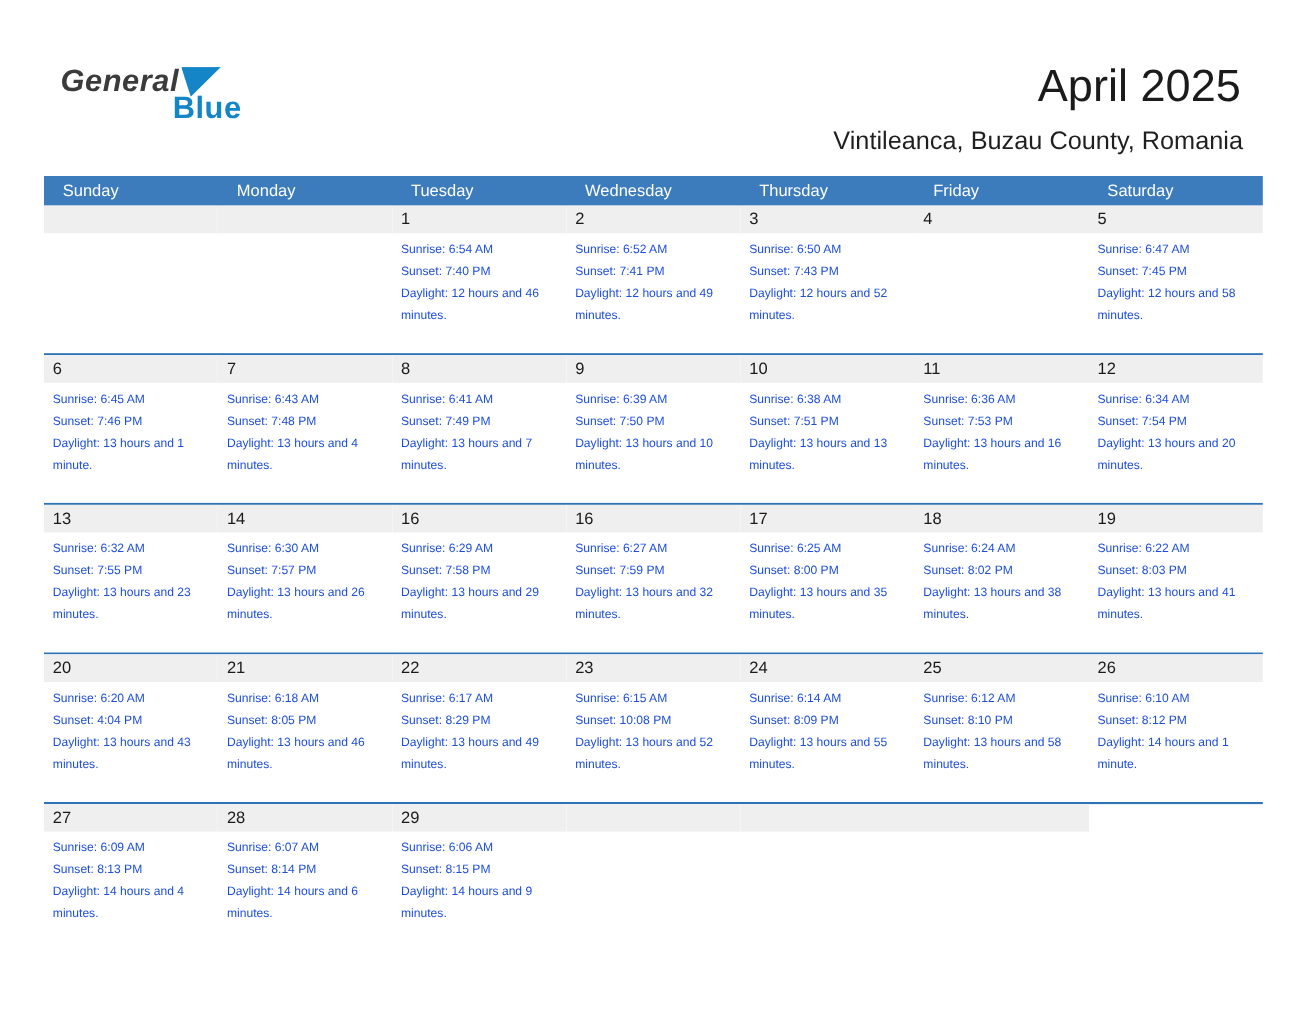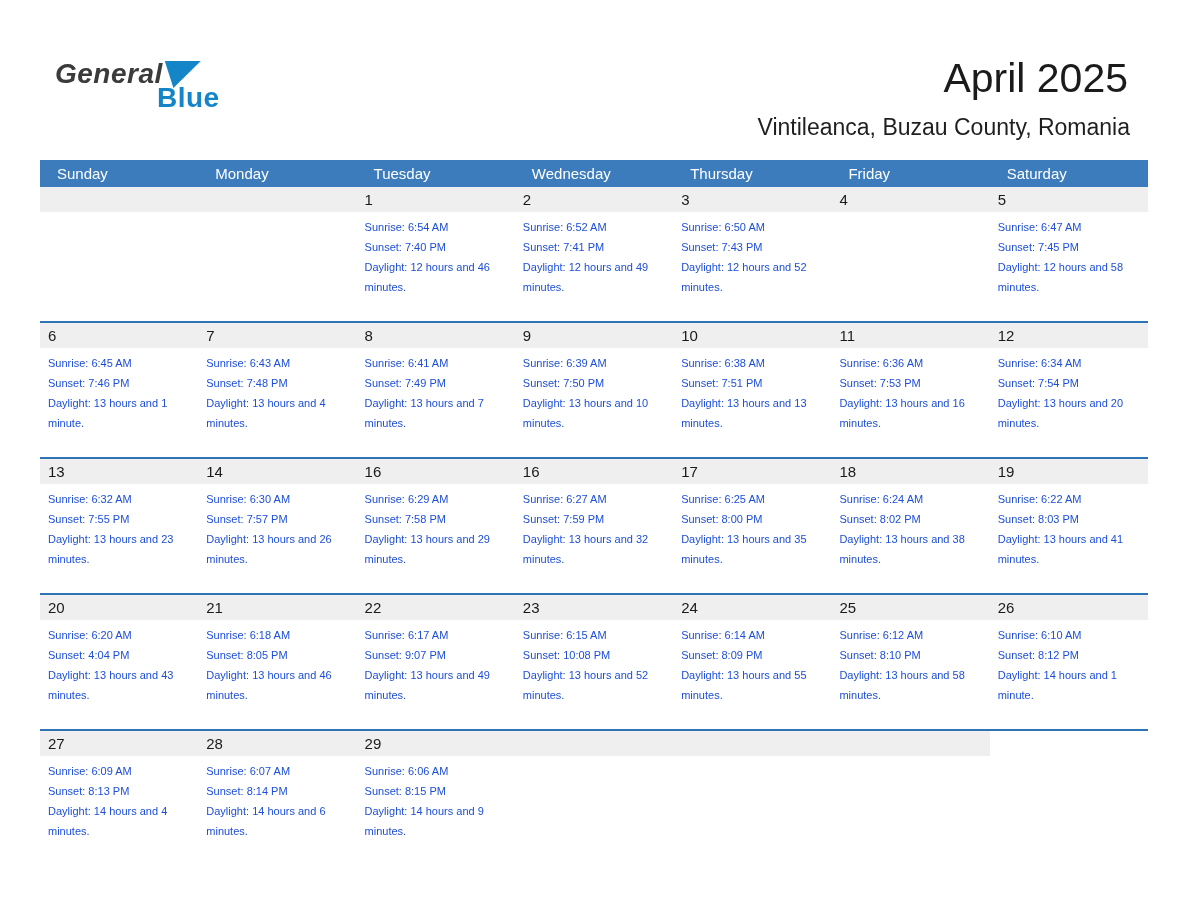--- a/index.html
+++ b/index.html
@@ -276,21 +276,21 @@
             <div class="details">
               <div class="line">Sunrise: 6:18 AM</div>
               <div class="line">Sunset: 8:05 PM</div>
               <div class="line">Daylight: 13 hours and 46 minutes.</div>
             </div>
           </div>
           <div class="day-cell">
             <div class="daynum">22</div>
             <div class="details">
               <div class="line">Sunrise: 6:17 AM</div>
-              <div class="line">Sunset: 9:07 PM</div>
+              <div class="line">Sunset: 8:29 PM</div>
               <div class="line">Daylight: 13 hours and 49 minutes.</div>
             </div>
           </div>
           <div class="day-cell">
             <div class="daynum">23</div>
             <div class="details">
               <div class="line">Sunrise: 6:15 AM</div>
               <div class="line">Sunset: 10:08 PM</div>
               <div class="line">Daylight: 13 hours and 52 minutes.</div>
             </div>

